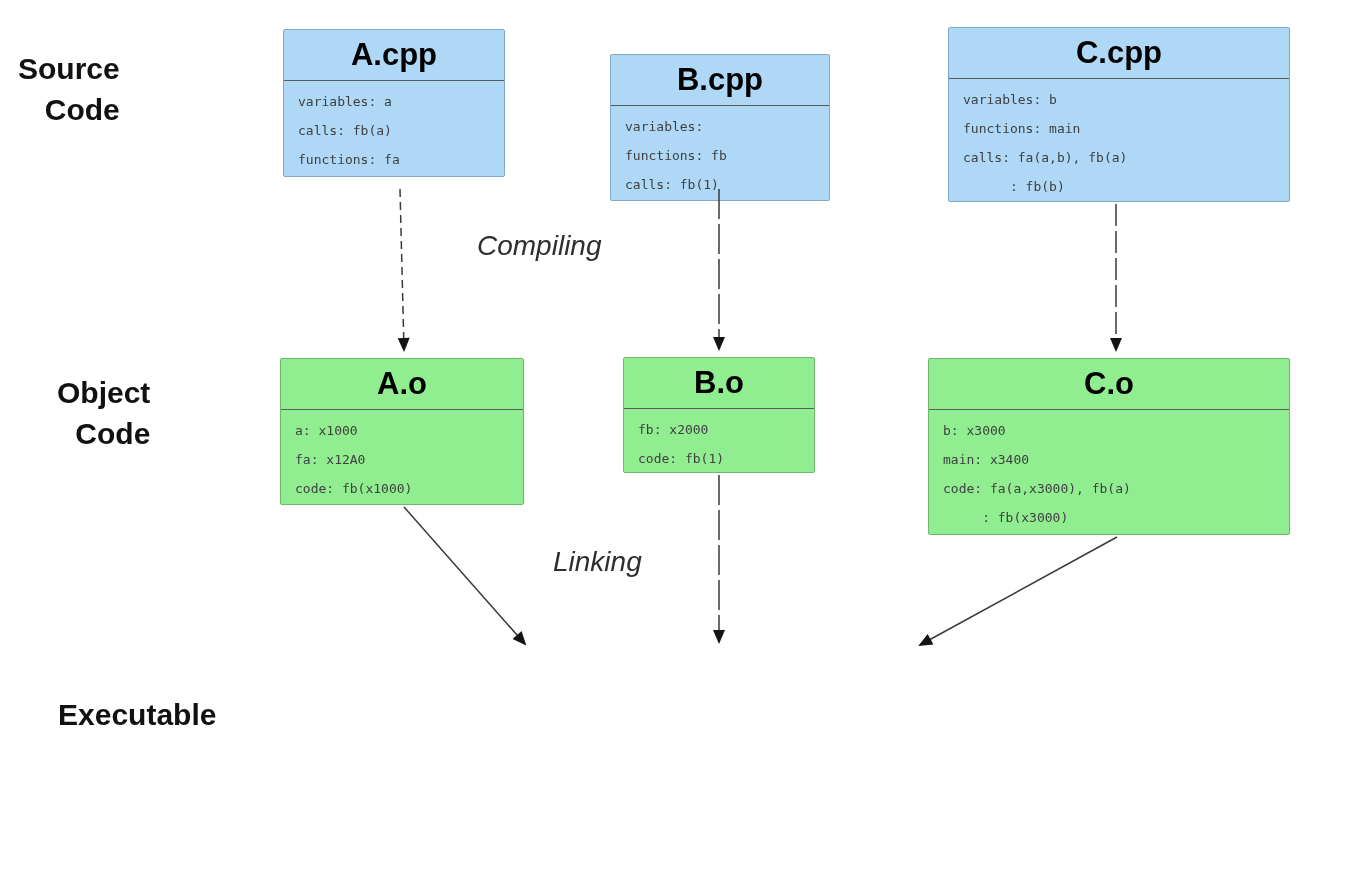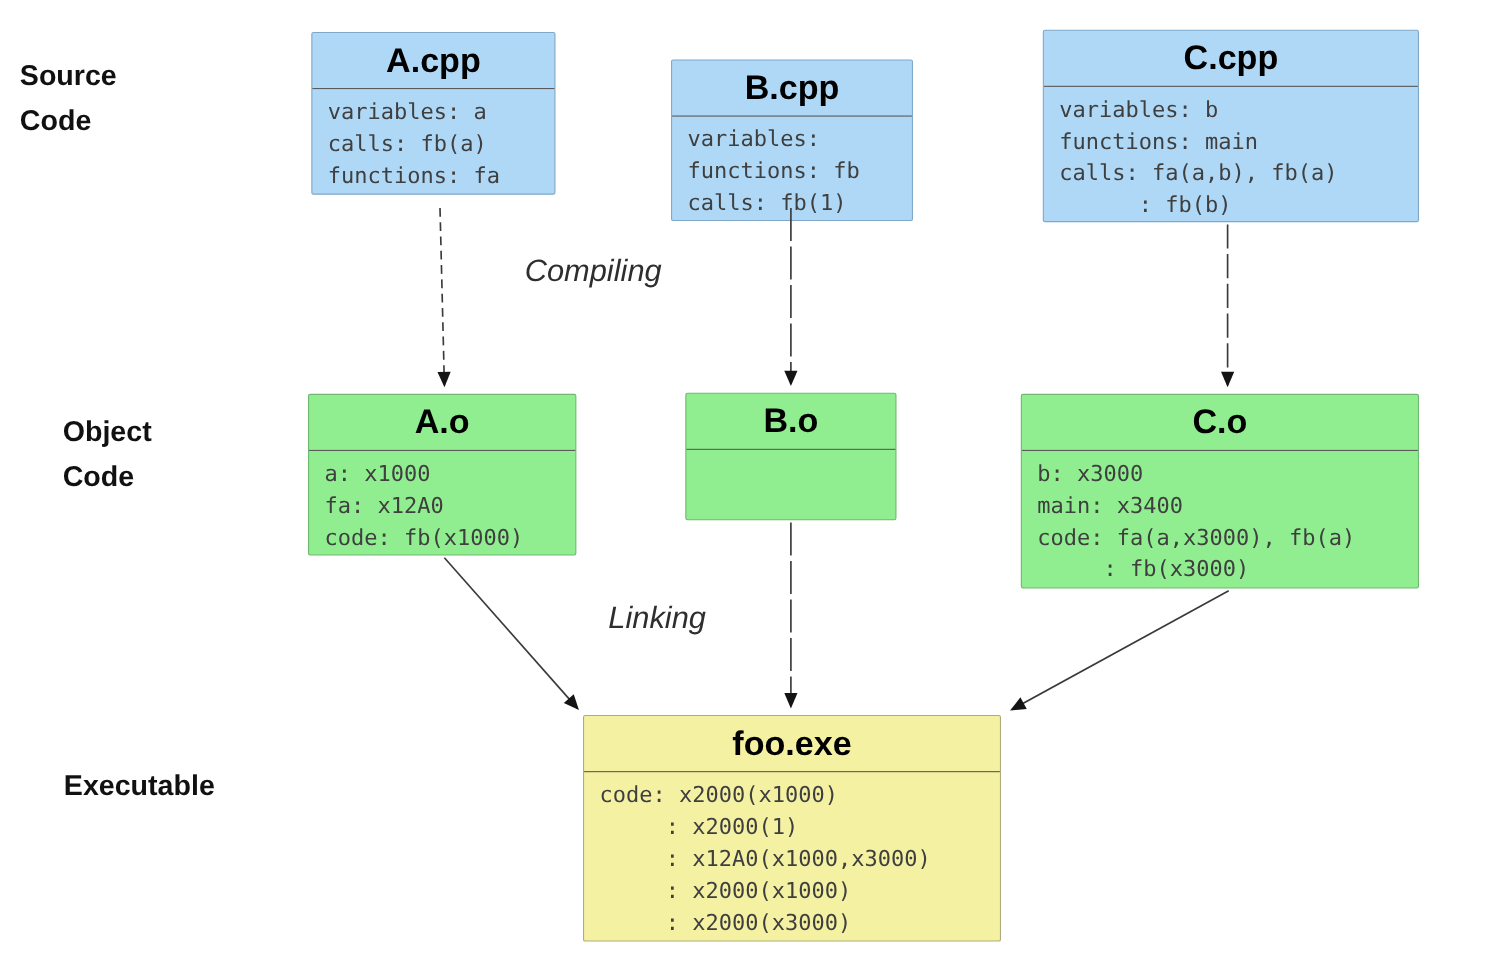--- a/index.html
+++ b/index.html
@@ -11,24 +11,25 @@
   #canvas {
     position: relative;
     width: 1356px;
     height: 870px;
     background: #ffffff;
     overflow: hidden;
   }
   .row-label {
     position: absolute;
     font-weight: bold;
-    font-size: 26px;
+    font-size: 30px;
     line-height: 41px;
     color: #111111;
     white-space: pre;
+    text-align: right;
   }
   .stage-label {
     position: absolute;
     font-style: italic;
     font-size: 28px;
     color: #2e2e2e;
   }
   .box {
     position: absolute;
     border: 1.5px solid;
@@ -45,21 +46,21 @@
     font-weight: bold;
     font-size: 31px;
     color: #000000;
     border-bottom: 1px solid #5a5a5a;
   }
   .box-body {
     padding: 6px 0 0 14px;
   }
   .code-line {
     font-family: "DejaVu Sans Mono", monospace;
-    font-size: 20px;
+    font-size: 13px;
     line-height: 29px;
     color: #3f3f3f;
     white-space: pre;
   }
   #arrow-layer {
     position: absolute;
     left: 0;
     top: 0;
     pointer-events: none;
   }
@@ -110,42 +111,36 @@
     <div class="box-title">A.o</div>
     <div class="box-body">
       <div class="code-line">a: x1000</div>
       <div class="code-line">fa: x12A0</div>
       <div class="code-line">code: fb(x1000)</div>
     </div>
   </div>
 
   <div class="box green" style="left:623px; top:357px; width:192px; height:116px;">
     <div class="box-title">B.o</div>
+    <div class="box-body">
+      <div class="code-line">fb: x2000</div>
+      <div class="code-line">code: fb(1)</div>
+    </div>
   </div>
 
   <div class="box green" style="left:928px; top:358px; width:362px; height:177px;">
     <div class="box-title">C.o</div>
     <div class="box-body">
       <div class="code-line">b: x3000</div>
       <div class="code-line">main: x3400</div>
       <div class="code-line">code: fa(a,x3000), fb(a)</div>
       <div class="code-line">     : fb(x3000)</div>
     </div>
   </div>
 
-  <div class="box yellow" style="left:530px; top:650px; width:380px; height:206px;">
-    <div class="box-title">foo.exe</div>
-    <div class="box-body">
-      <div class="code-line">code: x2000(x1000)</div>
-      <div class="code-line">     : x2000(1)</div>
-      <div class="code-line">     : x12A0(x1000,x3000)</div>
-      <div class="code-line">     : x2000(x1000)</div>
-      <div class="code-line">     : x2000(x3000)</div>
-    </div>
-  </div>
 
   <svg id="arrow-layer" width="1356" height="870" viewBox="0 0 1356 870">
     <defs>
       <marker id="arrowhead" markerWidth="18" markerHeight="16" refX="13" refY="7" orient="auto" markerUnits="userSpaceOnUse">
         <path d="M1,1 L15,7 L1,13 Z" fill="#141414"></path>
       </marker>
     </defs>
     <path d="M400,189 L404,350" stroke="#3a3a3a" stroke-width="1.5" fill="none" stroke-dasharray="8,5" marker-end="url(#arrowhead)"></path>
     <path d="M719,189 L719,349" stroke="#3a3a3a" stroke-width="1.5" fill="none" stroke-dasharray="30,5" marker-end="url(#arrowhead)"></path>
     <path d="M1116,204 L1116,350" stroke="#3a3a3a" stroke-width="1.5" fill="none" stroke-dasharray="22,5" marker-end="url(#arrowhead)"></path>

